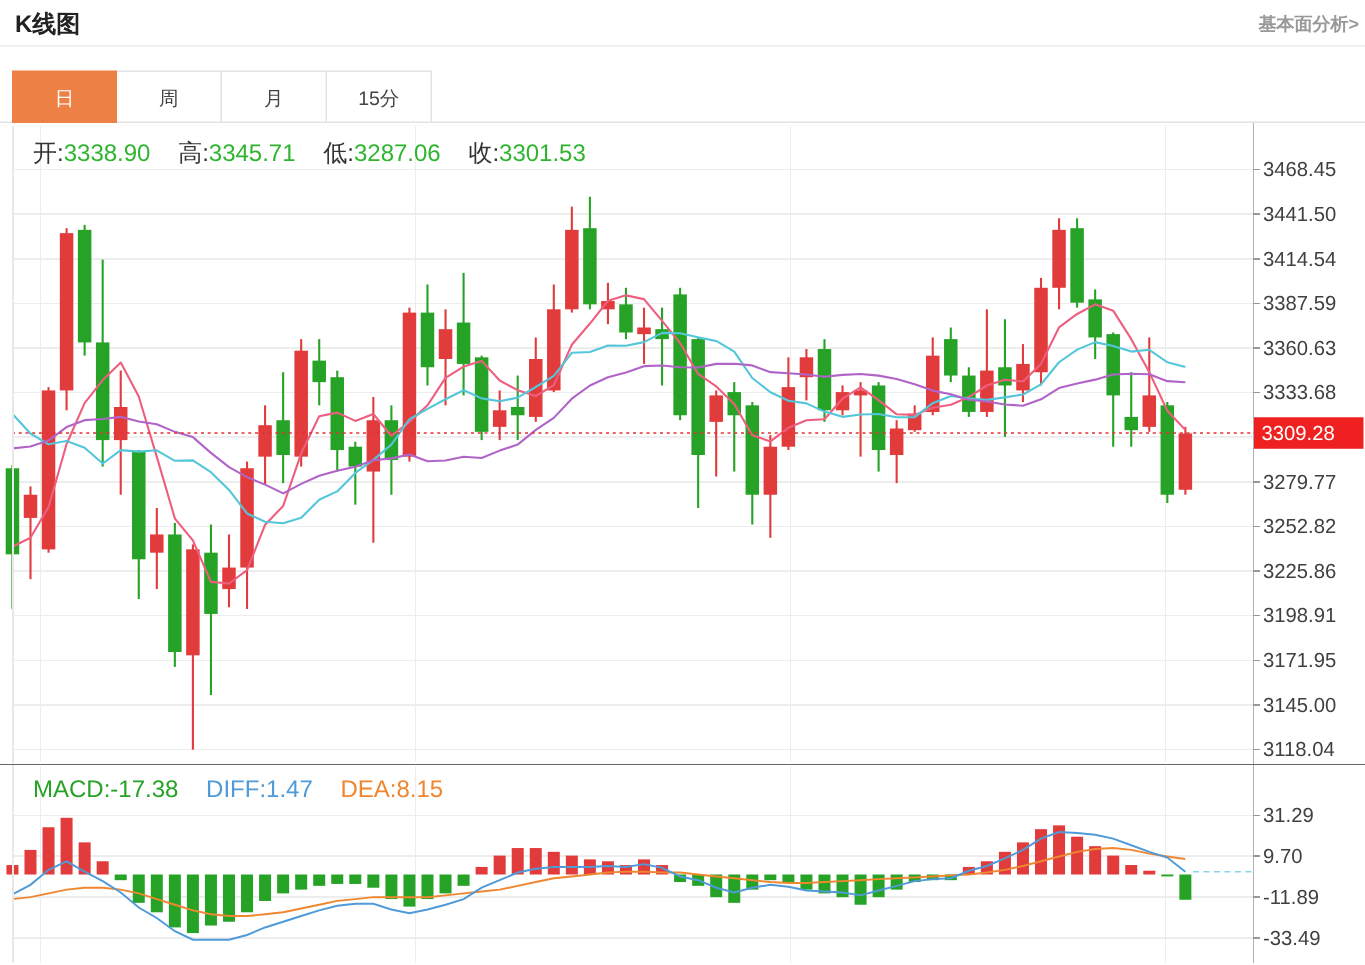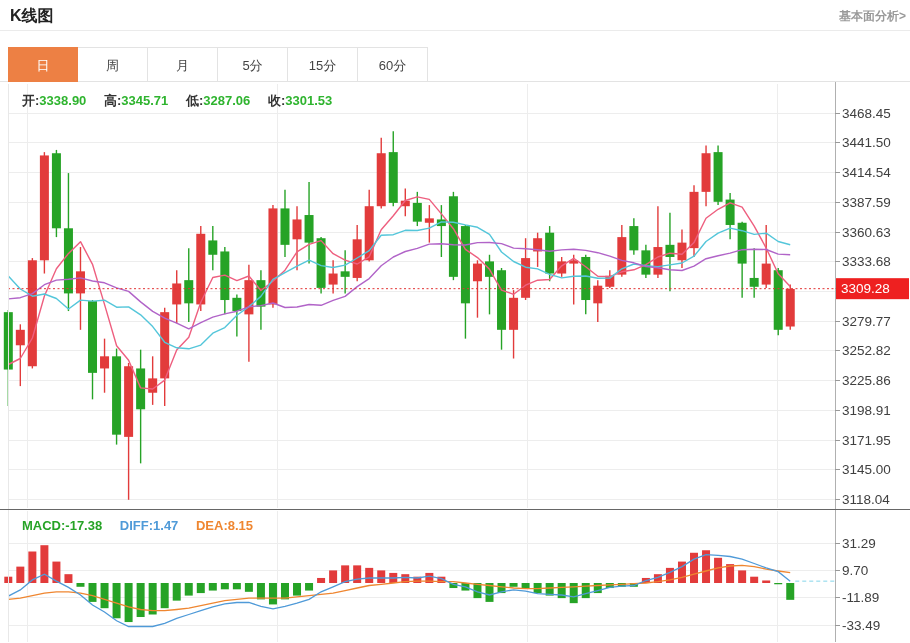--- a/index.html
+++ b/index.html
@@ -8,42 +8,40 @@
   .title{position:absolute;left:10px;top:6px;font-size:16px;font-weight:bold;color:#222;}
   .link{position:absolute;right:4px;top:8px;font-size:12px;color:#999;text-decoration:none;cursor:pointer;font-weight:bold;}
   .hdr-divider{position:absolute;left:0;top:30px;width:910px;height:1px;background:#ebebeb;}
   .tabbar-line{position:absolute;left:0;top:81px;width:910px;height:1px;background:#e3e3e3;}
   .tabbar{position:absolute;left:8px;top:47px;height:35px;display:flex;z-index:3;}
   .tab{width:70px;height:35px;line-height:35px;text-align:center;font-size:13px;color:#444;
        background:#fff;border:1px solid #e3e3e3;border-left:none;box-sizing:border-box;cursor:pointer;}
   .tab:first-child{border-left:1px solid #e3e3e3;}
   .tab.active{color:#fff;border-color:transparent;}
   svg{position:absolute;left:0;top:0;}
-  .txtrow{position:absolute;font-size:13px;z-index:2;white-space:nowrap;font-weight:bold;}
+  .txtrow{position:absolute;font-size:16px;z-index:2;white-space:nowrap;}
   .txtrow .lbl{color:#333;}
   .txtrow .pair{margin-right:14px;}
   .ohlc-row{left:22px;top:92px;}
   .ma-row{left:22px;top:111px;}
   .macd-row{left:22px;top:518px;}
 </style>
 </head>
 <body>
 
 <div class="stage">
   <span class="title">K线图</span>
   <a class="link">基本面分析&gt;</a>
   <div class="hdr-divider"></div>
   <div class="tabbar-line"></div>
   <div class="tabbar" id="tabbar">
       <div class="tab active" style="background: rgb(237, 128, 68);">日</div>
       <div class="tab">周</div>
       <div class="tab">月</div>
-      <div class="tab">5分</div>
       <div class="tab">15分</div>
-      <div class="tab">60分</div>
     </div>
 
   <svg id="chart" width="910" height="643" viewBox="0 0 910 643">
       <g>
         <line x1="8" y1="113" x2="835" y2="113" stroke="#ededed" stroke-width="1" shape-rendering="crispEdges"></line>
         <line x1="8" y1="142.74448154331273" x2="835" y2="142.74448154331273" stroke="#ededed" stroke-width="1" shape-rendering="crispEdges"></line>
         <line x1="8" y1="172.49999999999983" x2="835" y2="172.49999999999983" stroke="#ededed" stroke-width="1" shape-rendering="crispEdges"></line>
         <line x1="8" y1="202.2444815433126" x2="835" y2="202.2444815433126" stroke="#ededed" stroke-width="1" shape-rendering="crispEdges"></line>
         <line x1="8" y1="231.9999999999997" x2="835" y2="231.9999999999997" stroke="#ededed" stroke-width="1" shape-rendering="crispEdges"></line>
         <line x1="8" y1="261.74448154331293" x2="835" y2="261.74448154331293" stroke="#ededed" stroke-width="1" shape-rendering="crispEdges"></line>

